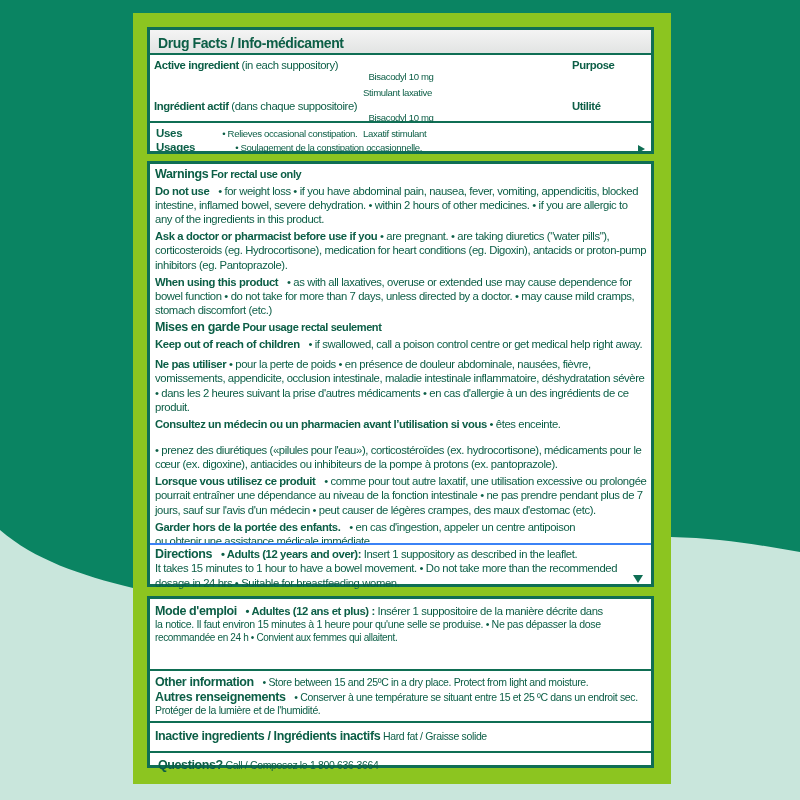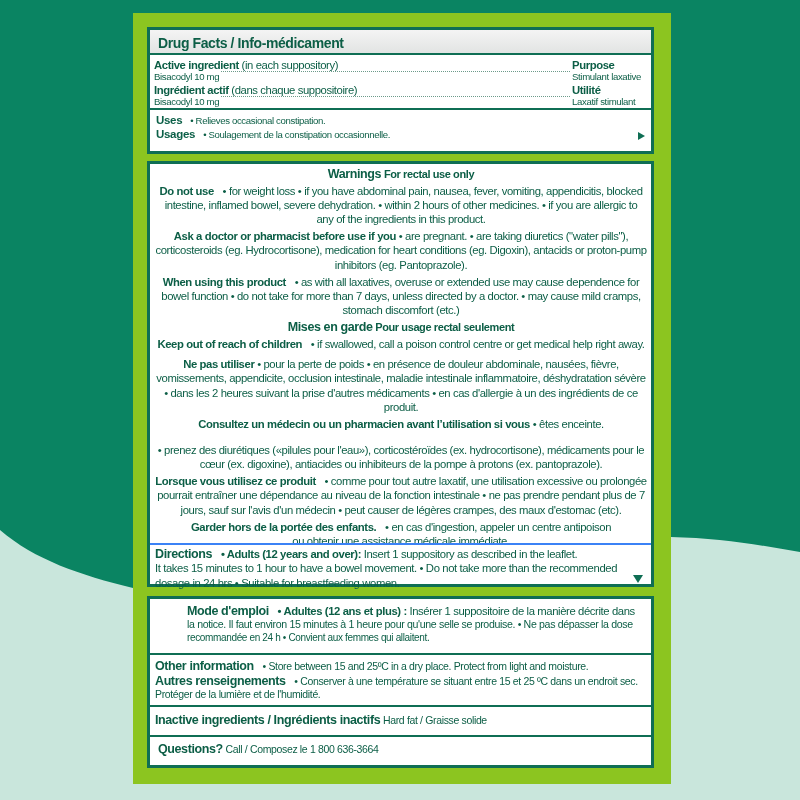--- a/index.html
+++ b/index.html
@@ -13,39 +13,39 @@
   .panel { position: absolute; left: 147px; width: 507px; background: #ffffff; border: 3px solid #0f6e54; }
   .t { font-size: 11.3px; line-height: 14.3px; color: #0c5e46; letter-spacing: -0.4px; }
   .small { font-size: 9.6px; line-height: 12px; color: #0c5e46; letter-spacing: -0.35px; }
   .b { font-weight: bold; }
   .h-lg { font-size: 14px; font-weight: bold; letter-spacing: -0.4px; color: #0c5e46; }
   .h-md { font-size: 12.5px; font-weight: bold; letter-spacing: -0.4px; color: #0c5e46; }
 
   
   #p1 { top: 27px; height: 127px; }
   .p1-header { height: 25px; background: linear-gradient(#f4f4f4, #e2e4e3); padding: 4px 6px 0 8px; border-bottom: 2px solid #0f6e54; }
-  .p1-ingr { height: 55px; padding: 3px 3px 0 4px; position: relative; border-bottom: 2px solid #0f6e54; }
-  .ingr-row { display: flex; align-items: flex-start; }
+  .p1-ingr { height: 68px; padding: 3px 3px 0 4px; position: relative; border-bottom: 2px solid #0f6e54; }
+  .ingr-row { display: flex; align-items: center; flex-direction: column; }
   .ingr-row .dots { flex: 1; border-bottom: 1px dotted #6c9a8a; margin: 0 2px 3px 2px; height: 1px; }
   .head-row { display: flex; justify-content: space-between; height: 13px; }
   .p1-uses { padding: 4px 6px 0 6px; position: relative; height: 34px; }
-  .uses-line { display: flex; align-items: baseline; height: 14px; }
+  .uses-line { display: flex; align-items: baseline; height: 14px; gap: 32px; }
   .uses-line .lbl { font-size: 11.5px; font-weight: bold; margin-right: 8px; letter-spacing: -0.3px; }
   .arrow-right { position: absolute; right: 6px; bottom: 4px; width: 0; height: 0; border-top: 4px solid transparent; border-bottom: 4px solid transparent; border-left: 7px solid #0f6e54; }
 
   
   #p2 { top: 161px; height: 426px; }
   .warn-block { padding: 3px 4px 0 5px; height: 379px; }
-  .warn-block p { margin-bottom: 2.5px; text-align: center; }
+  .warn-block p { margin-bottom: 2.5px; }
   .dir-block { border-top: 2px solid #3b82f6; padding: 2px 4px 0 5px; position: relative; height: 44px; }
   .arrow-down { position: absolute; right: 8px; bottom: 4px; width: 0; height: 0; border-left: 5px solid transparent; border-right: 5px solid transparent; border-top: 8px solid #0f6e54; }
 
   
   #p3 { top: 596px; height: 172px; }
-  .sec-mode { height: 54px; padding: 5px 6px 12px 5px; margin-left: 32px; }
+  .sec-mode { height: 70px; padding: 5px 6px 12px 5px; }
   .sec-other { height: 52px; padding: 3px 6px 0 5px; border-top: 2px solid #0f6e54; }
   .sec-inactive { height: 30px; padding: 6px 6px 0 5px; border-top: 2px solid #0f6e54; }
   .sec-questions { height: 45px; padding: 5px 6px 0 8px; border-top: 2px solid #0f6e54; }
   .gap { display: inline-block; width: 6px; }
 </style>
 </head>
 <body>
 
 <svg class="bg-svg" viewBox="0 0 800 800" preserveAspectRatio="none">
   <rect x="0" y="0" width="800" height="800" fill="#c9e6dc"></rect>

